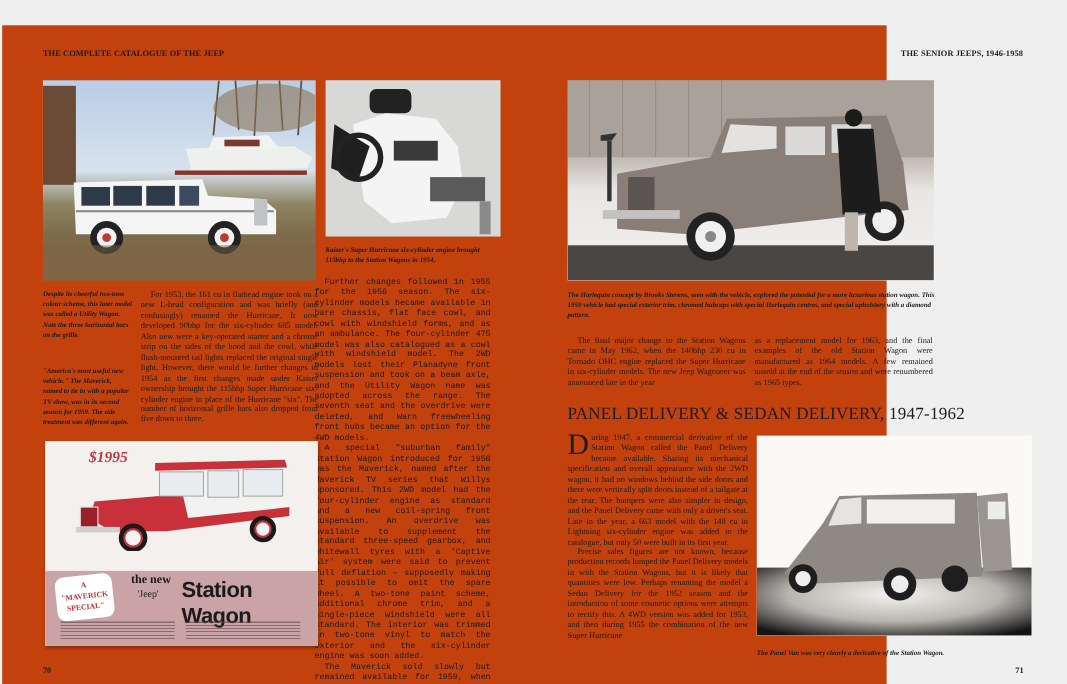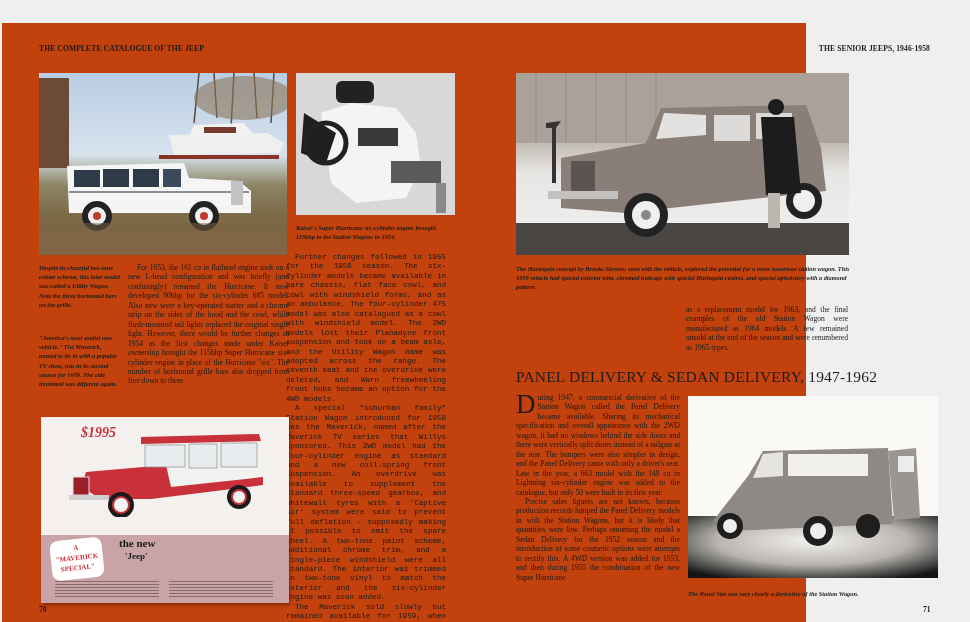--- a/index.html
+++ b/index.html
@@ -78,21 +78,21 @@
     <div class="body" style="left:126px;top:240px;width:161px;">
       <p>For 1953, the 161 cu in flathead engine took on a new L-head configuration and was briefly (and confusingly) renamed the Hurricane. It now developed 90bhp for the six-cylinder 685 model. Also new were a key-operated starter and a chrome strip on the sides of the hood and the cowl, while flush-mounted tail lights replaced the original single light. However, there would be further changes in 1954 as the first changes made under Kaiser ownership brought the 115bhp Super Hurricane six-cylinder engine in place of the Hurricane "six". The number of horizontal grille bars also dropped from five down to three.</p>
     </div>
 
     <div class="body" style="left:284px;top:230px;width:160px;font-family:Liberation Mono, monospace;">
       <p>Further changes followed in 1955 for the 1956 season. The six-cylinder models became available in bare chassis, flat face cowl, and cowl with windshield forms, and as an ambulance. The four-cylinder 475 model was also catalogued as a cowl with windshield model. The 2WD models lost their Planadyne front suspension and took on a beam axle, and the Utility Wagon name was adopted across the range. The seventh seat and the overdrive were deleted, and Warn freewheeling front hubs became an option for the 4WD models.</p>
       <p>A special "suburban family" Station Wagon introduced for 1958 was the Maverick, named after the Maverick TV series that Willys sponsored. This 2WD model had the four-cylinder engine as standard and a new coil-spring front suspension. An overdrive was available to supplement the standard three-speed gearbox, and whitewall tyres with a 'Captive Air' system were said to prevent full deflation – supposedly making it possible to omit the spare wheel. A two-tone paint scheme, additional chrome trim, and a single-piece windshield were all standard. The interior was trimmed in two-tone vinyl to match the exterior and the six-cylinder engine was soon added.</p>
       <p>The Maverick sold slowly but remained available for 1959, when the one-piece windshield became standard on all 2WD Station Wagons; late in the 1960 season, it became standard on 4WD models as well. Although the Maverick itself was discontinued, its influence remained on the later Station Wagons in the form of "missile" side mouldings.</p>
     </div>
 
-    <div class="photo" style="left:39px;top:394px;width:248px;height:186px;background:#f4f0ee;box-shadow:1px 2px 3px rgba(0,0,0,0.35);">
+    <div class="photo" style="left:39px;top:378px;width:248px;height:186px;background:#f4f0ee;box-shadow:1px 2px 3px rgba(0,0,0,0.35);">
       <svg width="248" height="100" viewBox="0 0 248 100" style="position:absolute;left:0;top:0;">
         <path d="M100 22 L218 18 L222 72 L60 82 L40 68 L45 55 L95 50 Z" fill="#f2f2f0"></path>
         <path d="M100 20 L218 17 L220 24 L100 27 Z" fill="#c8303a"></path>
         <path d="M45 55 L125 48 L130 70 L205 62 L222 60 L222 68 L110 82 L60 82 L40 70 Z" fill="#c8303a"></path>
         <rect x="104" y="28" width="40" height="22" fill="#e8ecef" stroke="#999" stroke-width="0.8"></rect>
         <rect x="148" y="27" width="28" height="24" fill="#e8ecef" stroke="#999" stroke-width="0.8"></rect>
         <rect x="180" y="26" width="36" height="24" fill="#e8ecef" stroke="#999" stroke-width="0.8"></rect>
         <rect x="32" y="60" width="16" height="18" fill="#9a1f28" stroke="#ddd" stroke-width="1"></rect>
         <rect x="28" y="78" width="40" height="5" fill="#cfcfcf"></rect>
         <circle cx="80" cy="88" r="13" fill="#1a1a1a"></circle>
@@ -101,21 +101,22 @@
           <circle cx="198" cy="80" r="7" fill="#f4f4f4" stroke="#c8303a" stroke-width="2"></circle>
       </svg>
       <div style="position:absolute;left:40px;top:8px;font-size:14px;font-style:italic;font-weight:bold;color:#c8303a;">$1995</div>
       <div style="position:absolute;left:0;top:118px;width:248px;height:68px;background:#c9a3a6;"></div>
       <div style="position:absolute;left:10px;top:122px;width:52px;height:40px;background:#fff;border-radius:8px;transform:rotate(-6deg);text-align:center;color:#c8303a;font-size:7px;font-weight:bold;line-height:10px;padding-top:4px;box-sizing:border-box;">
         <div>A</div>
         <div>"MAVERICK</div>
         <div>SPECIAL"</div>
       </div>
       <div style="position:absolute;left:78px;top:120px;font-size:11px;font-weight:bold;color:#1a1a1a;">the new</div>
-      <div style="position:absolute;left:84px;top:134px;font-size:9px;font-weight:bold;color:#1a1a1a;">'Jeep'</div>
+      <div style="position:absolute;left:84px;top:134px;font-size:9px;font-weight:normal;color:#1a1a1a;">'Jeep'</div>
+      <div style="position:absolute;left:124px;top:125px;font-size:20px;font-weight:bold;color:#1a1a1a;font-family:'Liberation Sans',sans-serif;letter-spacing:-0.5px;">Station Wagon</div>
       <div style="position:absolute;left:14px;top:164px;width:104px;height:16px;background:repeating-linear-gradient(180deg,#5a4748 0 1px,transparent 1px 3px);opacity:0.6;"></div>
       <div style="position:absolute;left:128px;top:164px;width:104px;height:16px;background:repeating-linear-gradient(180deg,#5a4748 0 1px,transparent 1px 3px);opacity:0.6;"></div>
     </div>
 
     <div class="folio" style="left:37px;text-align:center;">70</div>
   </div>
 
   <div class="page right">
     <div class="runhead" style="right:38px;">THE SENIOR JEEPS, 1946-1958</div>
 
@@ -143,20 +144,23 @@
           <circle cx="130" cy="142" r="5" fill="#888"></circle>
         <circle cx="288" cy="128" r="18" fill="#222"></circle>
           <circle cx="288" cy="128" r="11" fill="#f0f0f0"></circle>
         <circle cx="260" cy="34" r="8" fill="#1c1c1c"></circle>
         <path d="M245 44 L278 44 L285 120 L250 122 Z" fill="#1c1c1c"></path>
         <rect x="252" y="120" width="12" height="35" fill="#bdb6ae"></rect>
       </svg>
     </div>
     <div class="caption" style="left:30px;top:241px;width:335px;">The Harlequin concept by Brooks Stevens, seen with the vehicle, explored the potential for a more luxurious station wagon. This 1959 vehicle had special exterior trim, chromed hubcaps with special Harlequin centres, and special upholstery with a diamond pattern.</div>
 
+    <div class="body" style="left:30px;top:282px;width:162px;">
+      <p>The final major change to the Station Wagons came in May 1962, when the 140bhp 230 cu in Tornado OHC engine replaced the Super Hurricane in six-cylinder models. The new Jeep Wagoneer was announced late in the year</p>
+    </div>
     <div class="body" style="left:200px;top:282px;width:162px;">
       <p class="noind">as a replacement model for 1963, and the final examples of the old Station Wagon were manufactured as 1964 models. A few remained unsold at the end of the season and were renumbered as 1965 types.</p>
     </div>
 
     <div class="heading" style="left:30px;top:345px;text-align:center;">PANEL DELIVERY &amp; SEDAN DELIVERY, 1947-1962</div>
 
     <div class="body" style="left:30px;top:370px;width:164px;">
       <p class="noind"><span class="dropcap">D</span><span>uring 1947, a commercial derivative of the Station Wagon called the Panel Delivery became available. Sharing its mechanical specification and overall appearance with the 2WD wagon, it had no windows behind the side doors and there were vertically split doors instead of a tailgate at the rear. The bumpers were also simpler in design, and the Panel Delivery came with only a driver's seat. Late in the year, a 663 model with the 148 cu in Lightning six-cylinder engine was added to the catalogue, but only 50 were built in its first year.</span></p>
       <p>Precise sales figures are not known, because production records lumped the Panel Delivery models in with the Station Wagons, but it is likely that quantities were low. Perhaps renaming the model a Sedan Delivery for the 1952 season and the introduction of some cosmetic options were attempts to rectify this. A 4WD version was added for 1953, and then during 1955 the combination of the new Super Hurricane</p>
     </div>

